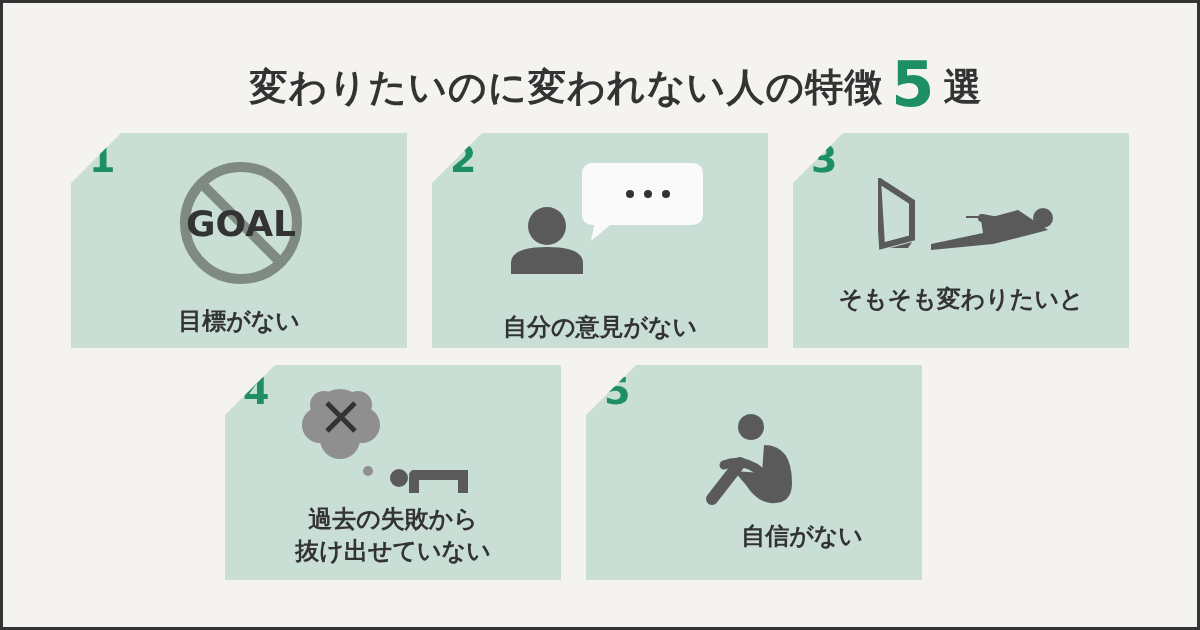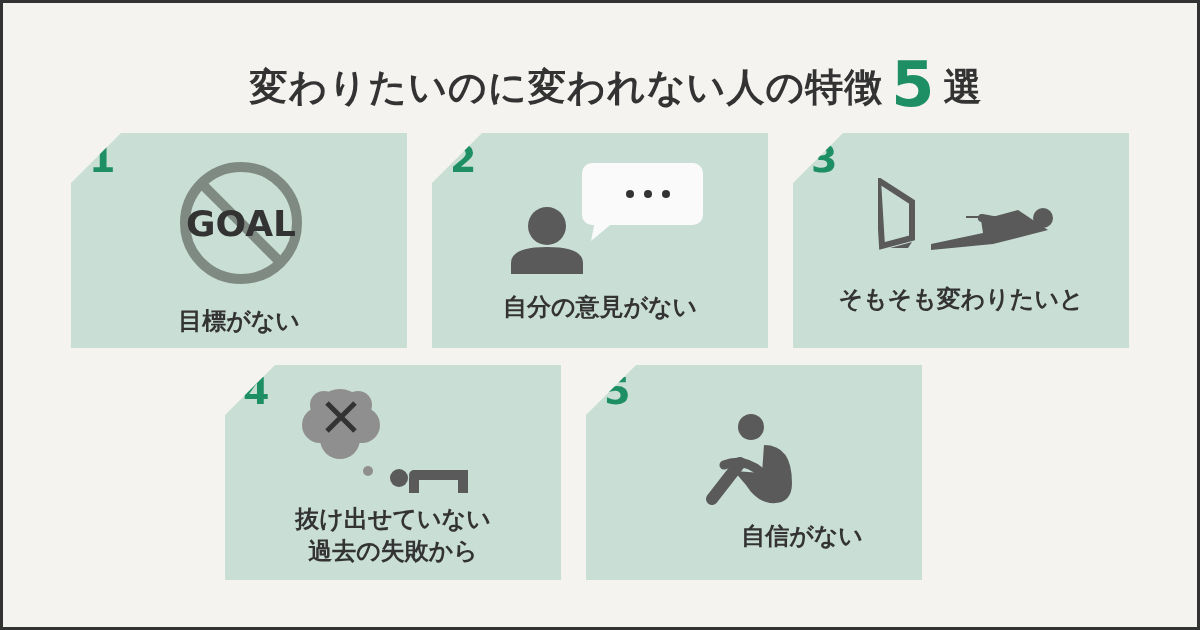--- a/index.html
+++ b/index.html
@@ -35,21 +35,21 @@
   <div class="n">2</div>
   <svg style="left:75px;top:30px;" width="200" height="115" viewBox="0 0 200 115">
     <rect x="75" y="0" width="121" height="62" rx="10" fill="#fafafa"></rect>
     <polygon points="88,58 108,58 84,78" fill="#fafafa"></polygon>
     <circle cx="123" cy="31" r="4" fill="#333"></circle>
     <circle cx="141" cy="31" r="4" fill="#333"></circle>
     <circle cx="159" cy="31" r="4" fill="#333"></circle>
     <circle cx="40" cy="63" r="19" fill="#5a5a5a"></circle>
     <path d="M4 111 L4 100 Q4 84 40 84 Q76 84 76 100 L76 111 Z" fill="#5a5a5a"></path>
   </svg>
-  <div class="label" style="top:158px;font-family:Liberation Serif, serif;">自分の意見がない</div>
+  <div class="label" style="top:178px;font-family:Liberation Serif, serif;">自分の意見がない</div>
 </div>
 
 <div class="card" style="left:793px;top:133px;">
   <div class="n">3</div>
   <svg style="left:85px;top:45px;" width="190" height="80" viewBox="0 0 190 80">
     <path d="M0 2 L34 24 L34 60 L4 68 Z" fill="none" stroke="#5a5a5a" stroke-width="6"></path>
     <path d="M12 70 L34 64 L30 70 Z" fill="#5a5a5a"></path>
     <circle cx="165" cy="40" r="10" fill="#5a5a5a"></circle>
     <path d="M53 66 L105 55 L103 42 L140 32 L170 52 L115 66 L53 72 Z" fill="#5a5a5a"></path>
     <path d="M104 40 L148 48" stroke="#5a5a5a" stroke-width="8" stroke-linecap="round"></path>
@@ -70,22 +70,22 @@
       <circle cx="40" cy="56" r="20"></circle>
         <circle cx="24" cy="22" r="14"></circle>
         <circle cx="58" cy="22" r="14"></circle>
       <circle cx="68" cy="88" r="5"></circle>
     </g>
     <path d="M27 20 L55 48 M55 20 L27 48" stroke="#333" stroke-width="5"></path>
     <circle cx="99" cy="95" r="9" fill="#5a5a5a"></circle>
     <path d="M114 95 L114 115 M114 92 L163 92 L163 115 L190 115" fill="none" stroke="#5a5a5a" stroke-width="10" stroke-linecap="round"></path>
   </svg>
   <div class="label" style="top:138px;">
+    <div>過去の失敗から</div>
     <div>抜け出せていない</div>
-    <div>過去の失敗から</div>
   </div>
 </div>
 
 <div class="card" style="left:586px;top:365px;">
   <div class="n">5</div>
   <svg style="left:118px;top:48px;" width="100" height="94" viewBox="0 0 100 94">
     <circle cx="47" cy="14" r="13" fill="#5a5a5a"></circle>
     <path d="M60 32 Q88 32 88 70 Q88 92 66 90 Q52 88 42 72 L30 58 L58 60 Z" fill="#5a5a5a"></path>
     <path d="M8 86 L36 50" stroke="#5a5a5a" stroke-width="12" stroke-linecap="round"></path>
     <path d="M20 52 Q40 44 58 60" stroke="#5a5a5a" stroke-width="9" fill="none" stroke-linecap="round"></path>

